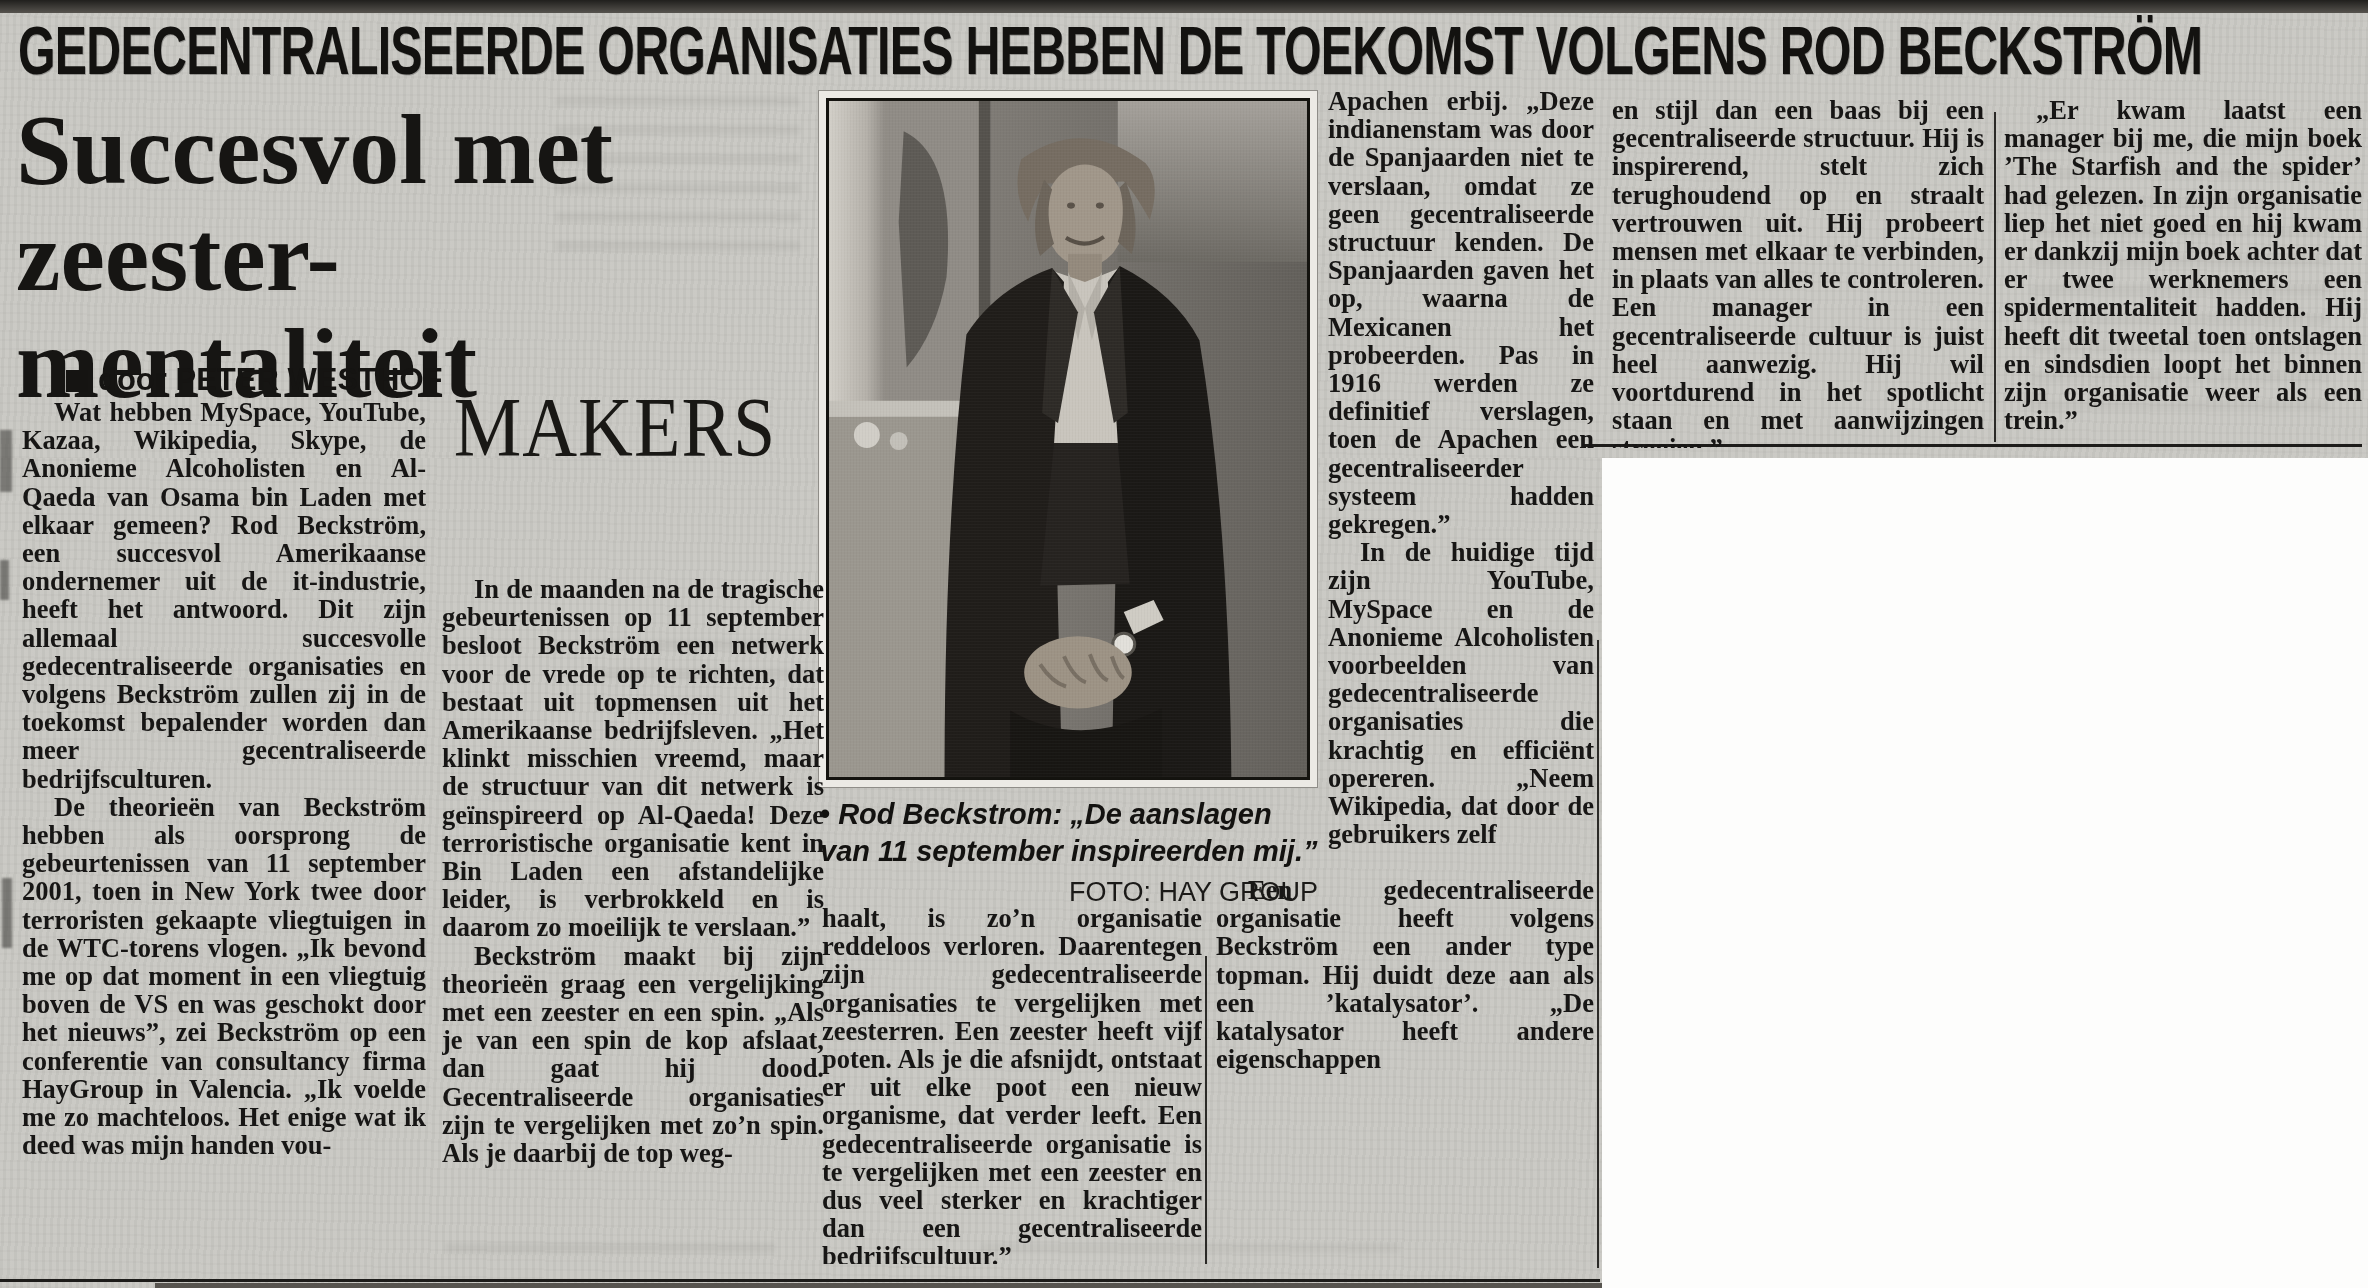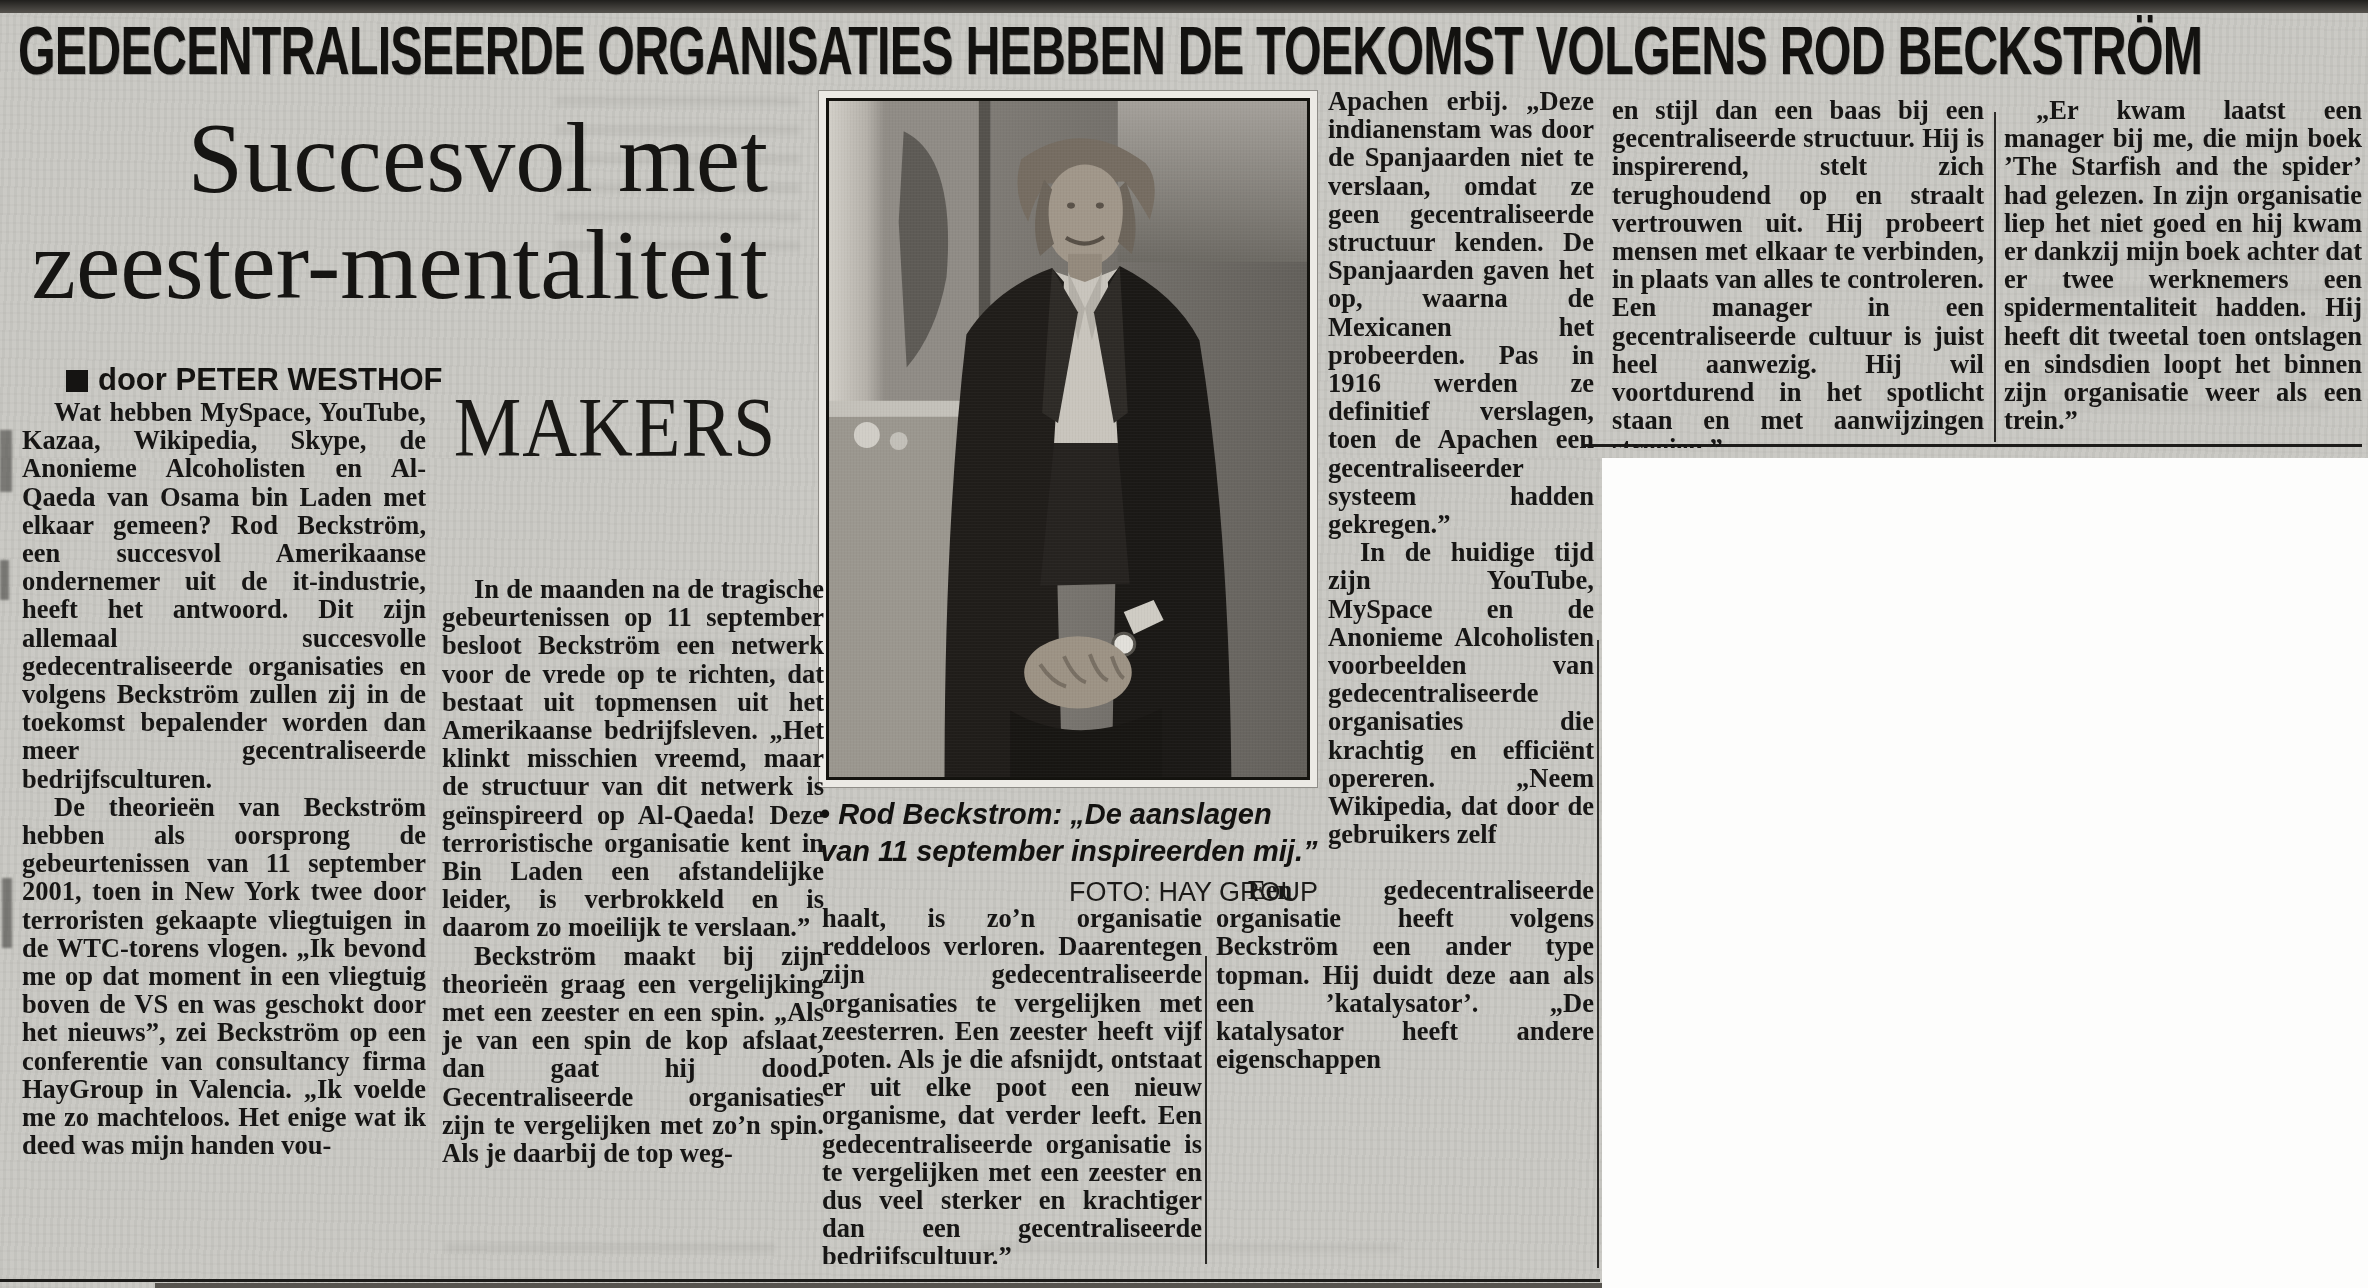--- a/index.html
+++ b/index.html
@@ -35,23 +35,23 @@
     font-weight:bold;font-size:68px;line-height:1;
     color:#131210;white-space:nowrap;
     transform:scaleX(.71);transform-origin:0 0;
     letter-spacing:-1px;
     text-shadow:1px 1px 0 rgba(0,0,0,.25);
     z-index:4;
   }
 
   
   .title{
-    position:absolute;left:16px;top:104px;width:752px;
-    text-align:right;font-family:"Liberation Serif",serif;
-    font-weight:normal;font-size:100px;line-height:107px;
+    position:absolute;left:16px;top:96px;width:752px;
+    text-align:left;font-family:"Liberation Serif",serif;
+    font-weight:bold;font-size:100px;line-height:107px;
     color:#161513;z-index:4;
   }
   .byline{
     position:absolute;left:30px;top:362px;
     font-family:"Liberation Sans",sans-serif;font-weight:bold;
     font-size:31px;color:#151412;z-index:4;margin-left:36px;
   }
   .byline .sq{display:inline-block;width:22px;height:22px;background:#151412;margin-right:10px;vertical-align:-2px;}
 
   

